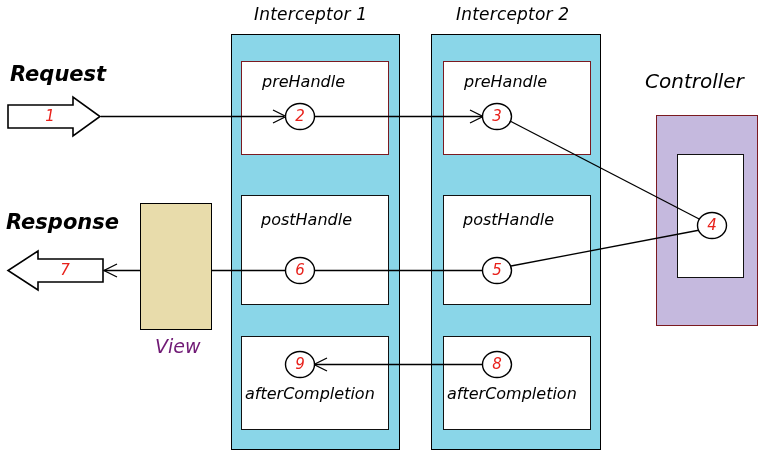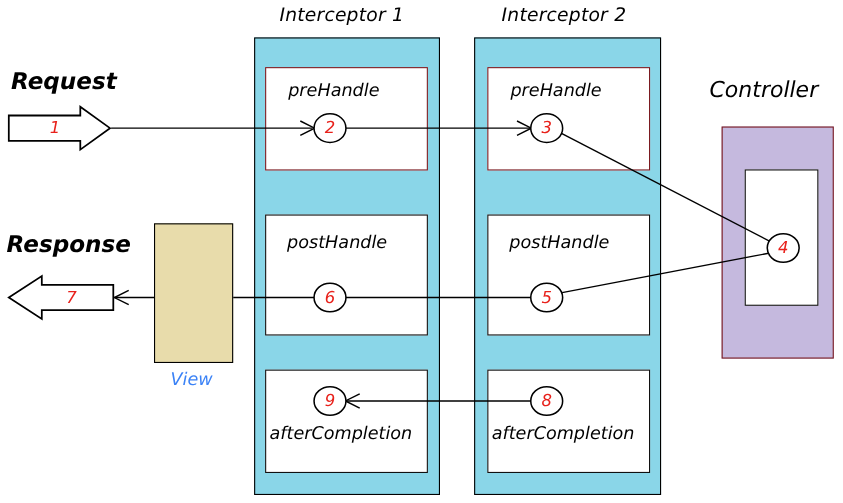--- a/index.html
+++ b/index.html
@@ -42,22 +42,22 @@
     font-weight: bold;
   }
   .ctrl-lbl {
     font-size: 20px;
     font-weight: normal;
   }
   .box-lbl {
     font-size: 16px;
   }
   .red-lbl {
-    color: #3b82f6;
-    font-size: 16px;
+    color: #701a75;
+    font-size: 19px;
     font-style: italic;
   }
   .num-lbl {
     position: absolute;
     color: #e8211b;
     font-family: "DejaVu Sans", sans-serif;
     font-style: italic;
     font-size: 15px;
     text-align: center;
     line-height: 1;

